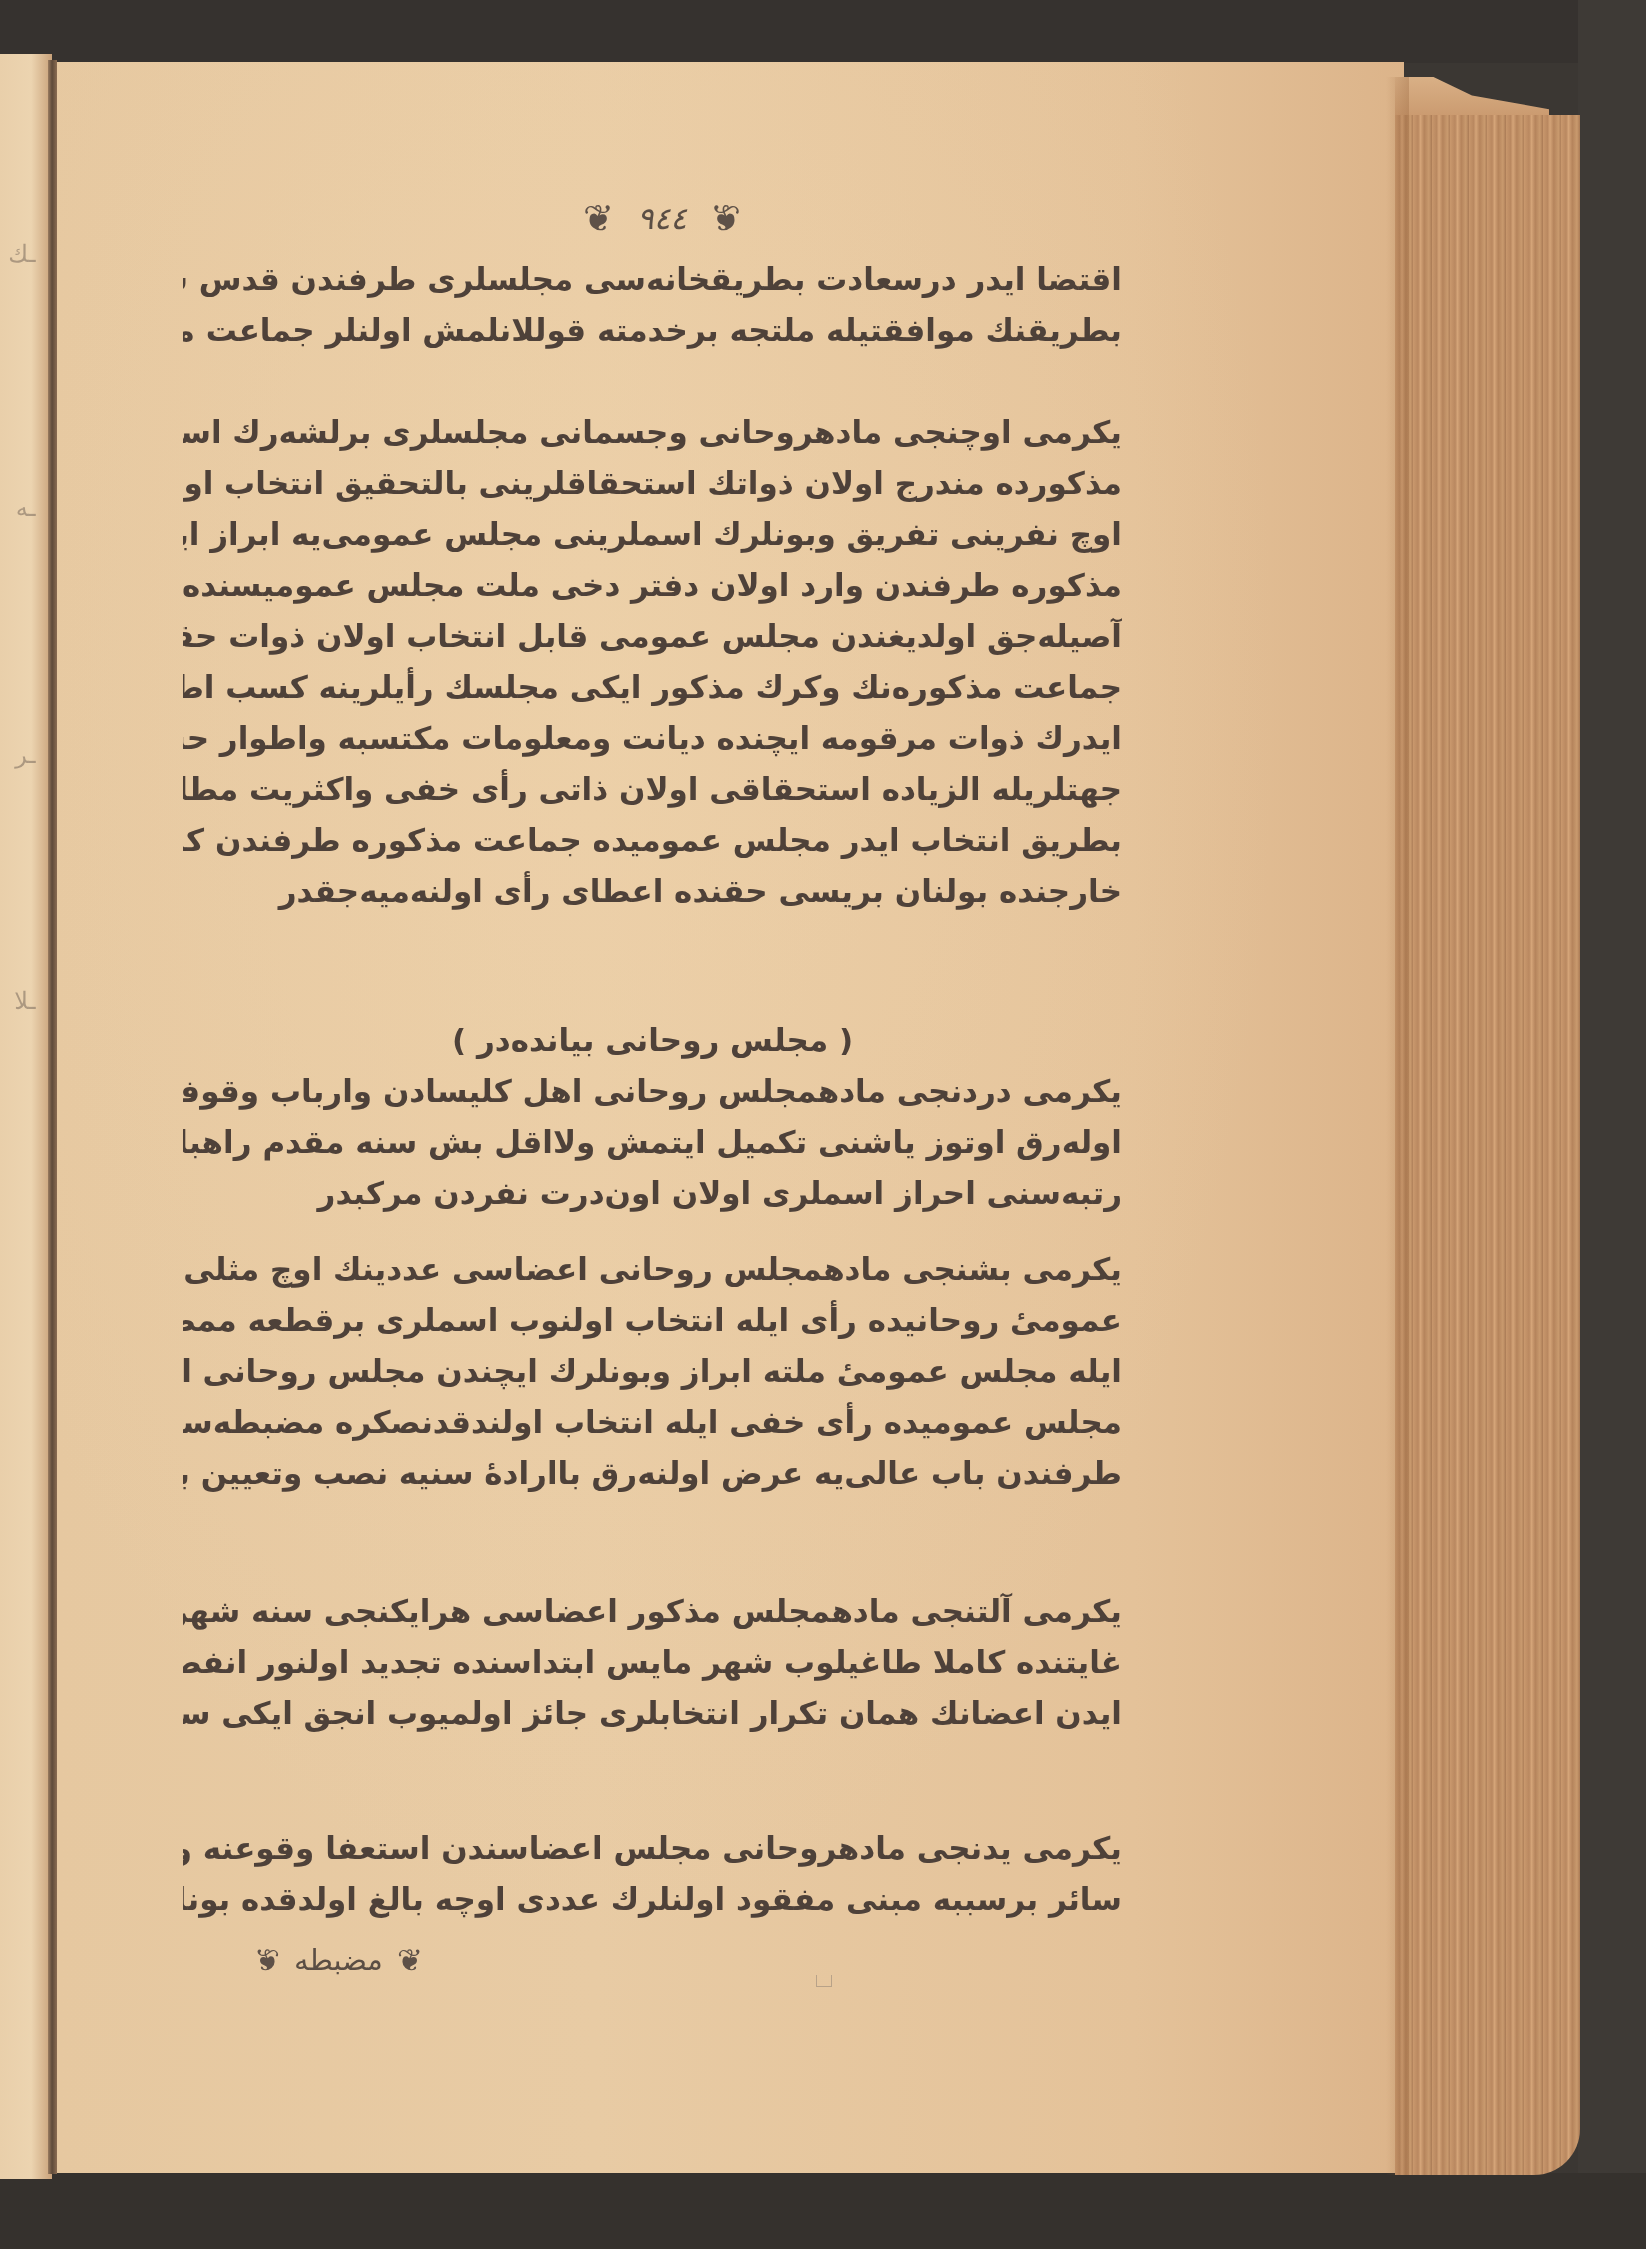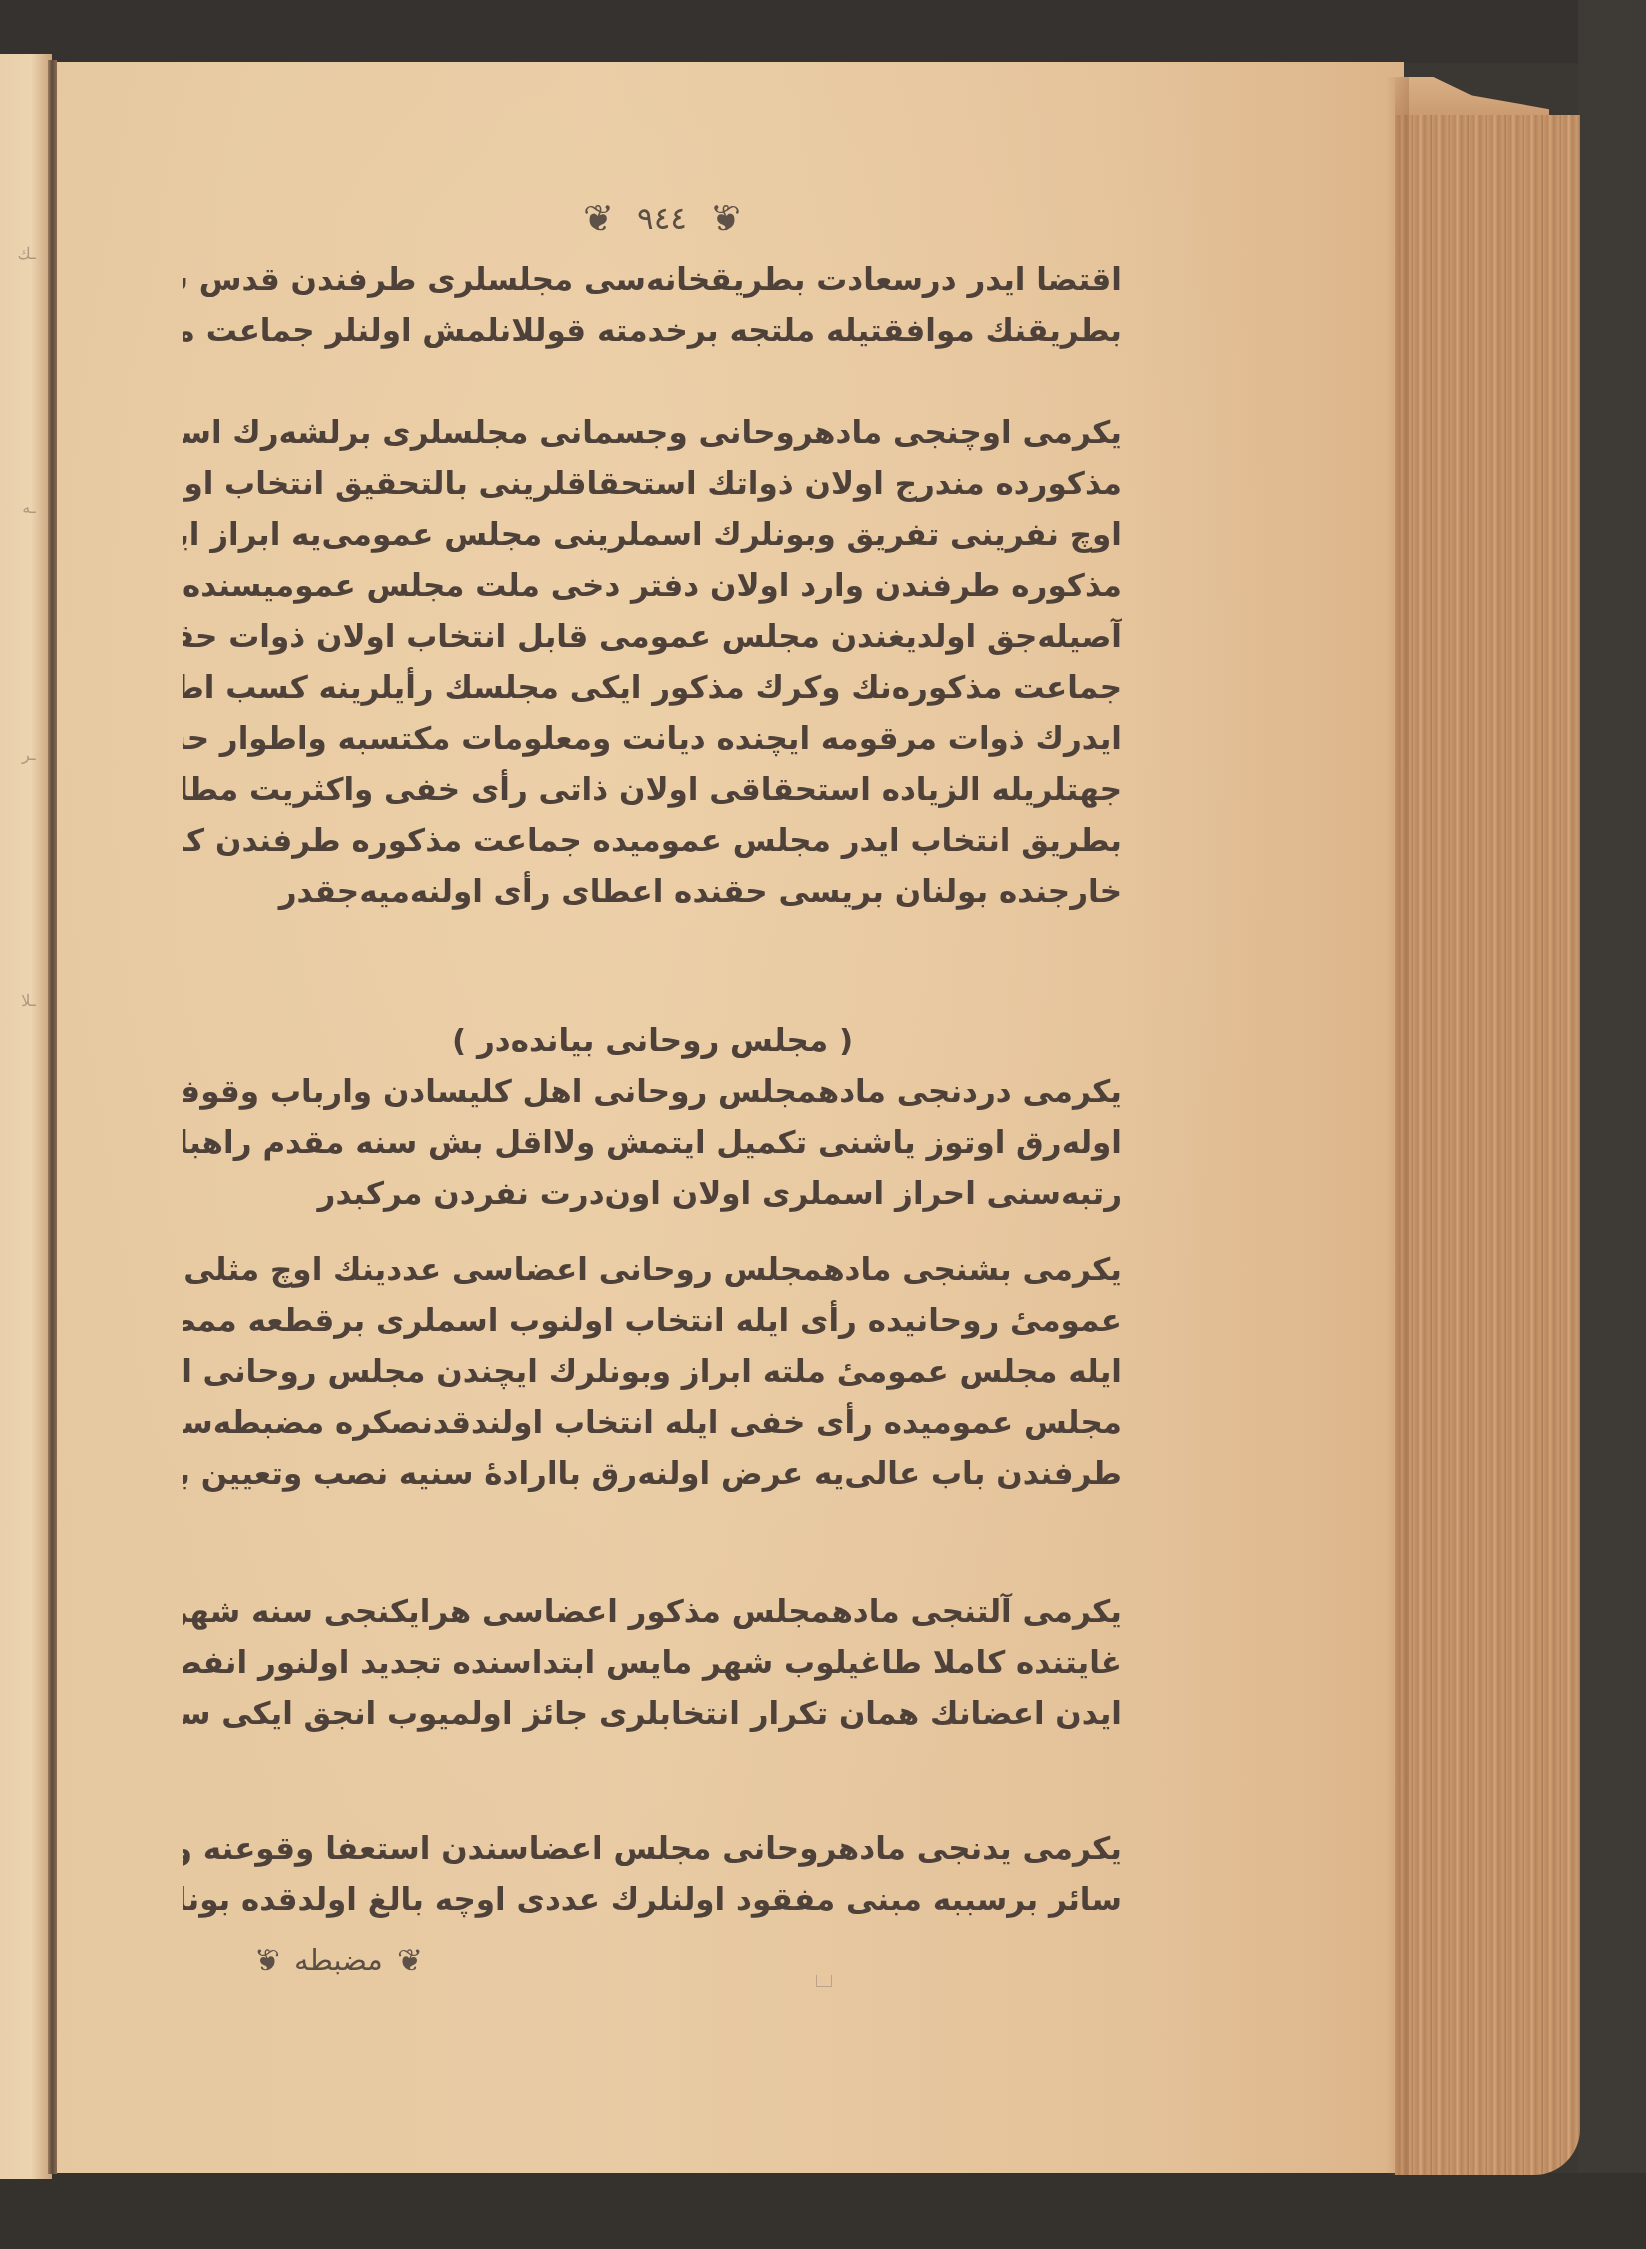--- a/index.html
+++ b/index.html
@@ -12,21 +12,21 @@
   .bg-bottom { position:absolute; left:0; top:2173px; width:1646px; height:77px; background:#35312d; }
   .bg-right { position:absolute; left:1578px; top:0; width:68px; height:2250px; background:#3e3a36; }
 
   .left-page {
     position:absolute; left:0; top:54px; width:52px; height:2125px;
     background:linear-gradient(90deg,#e9cfaa 0%,#ecd4b0 60%,#c9a27a 100%);
     overflow:hidden;
   }
   .left-page .ghost {
     position:absolute; left:4.6px; width:31px; color:#7a6a5c; opacity:.55;
-    font-size:16px; line-height:46px; direction:rtl; text-align:right; white-space:nowrap; overflow:hidden;
+    font-size:24px; line-height:46px; direction:rtl; text-align:right; white-space:nowrap; overflow:hidden;
   }
   .gutter {
     position:absolute; left:48px; top:60px; width:9.2px; height:2114px;
     background:linear-gradient(90deg,#9a7c60,#5e4a3a 45%,#8a6c52);
   }
 
   .page {
     position:absolute; left:57px; top:62px; width:1347px; height:2111px;
     background:
       radial-gradient(ellipse at 40% 30%, rgba(240,212,172,.55), rgba(0,0,0,0) 60%),
@@ -48,21 +48,21 @@
     position:absolute; left:1386px; top:77px; width:23px; height:2098px;
     background:linear-gradient(90deg,rgba(160,110,70,0),rgba(150,100,60,.35));
   }
 
   .header {
     position:absolute; left:562px; top:191px; width:200px; height:54px;
     display:flex; align-items:center; justify-content:center; gap:23px;
     color:#5b4e44;
   }
   .ornament { font-size:37px; color:#5e5148; line-height:1; }
-  .page-number { font-size:31px; font-family:"DejaVu Sans", sans-serif; direction:rtl; letter-spacing:3.1px; }
+  .page-number { font-size:31px; font-family:"DejaVu Sans", sans-serif; direction:rtl; letter-spacing:3.1px;font-style:italic; }
 
   .text-block {
     position:absolute; left:183px; width:939px;
     direction:rtl; text-align:justify; text-align-last:justify;
     color:#4e4139;
     font-family:"DejaVu Sans", sans-serif;
     font-size:31px; font-weight:bold;
   }
   .line { height:51px; line-height:51px; white-space:nowrap; overflow:hidden; }
   .line.short { text-align-last:right; }

